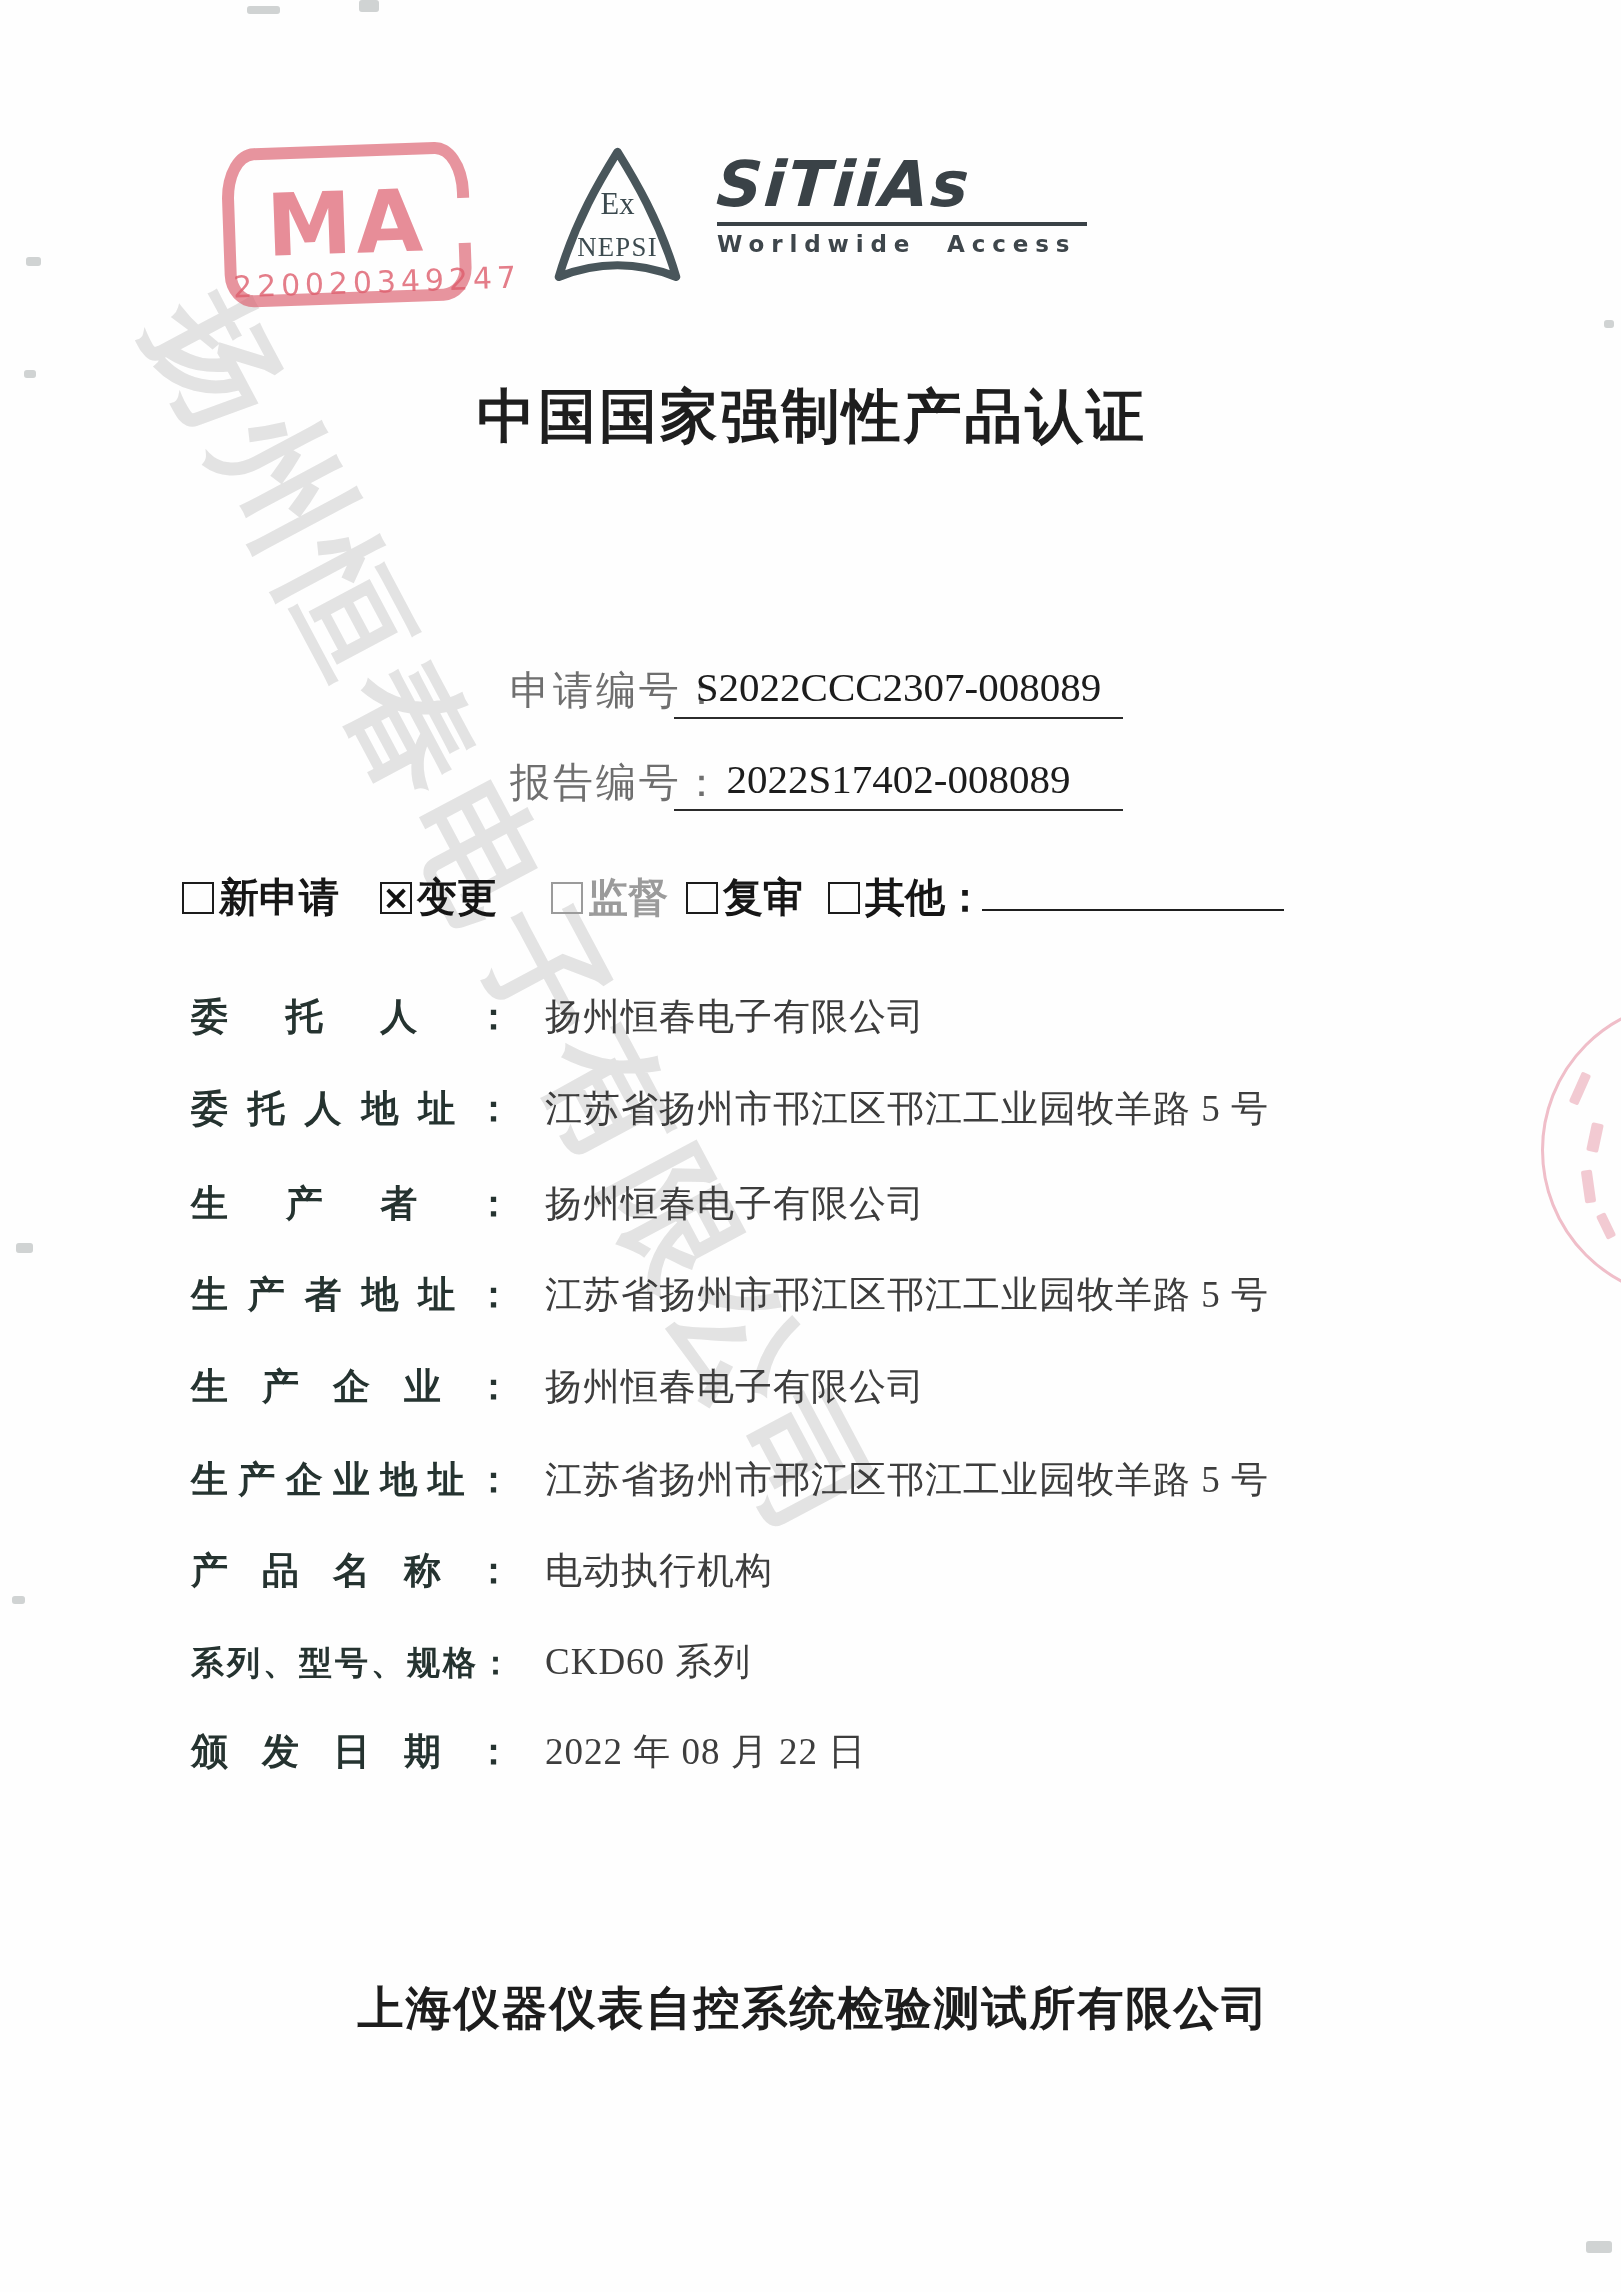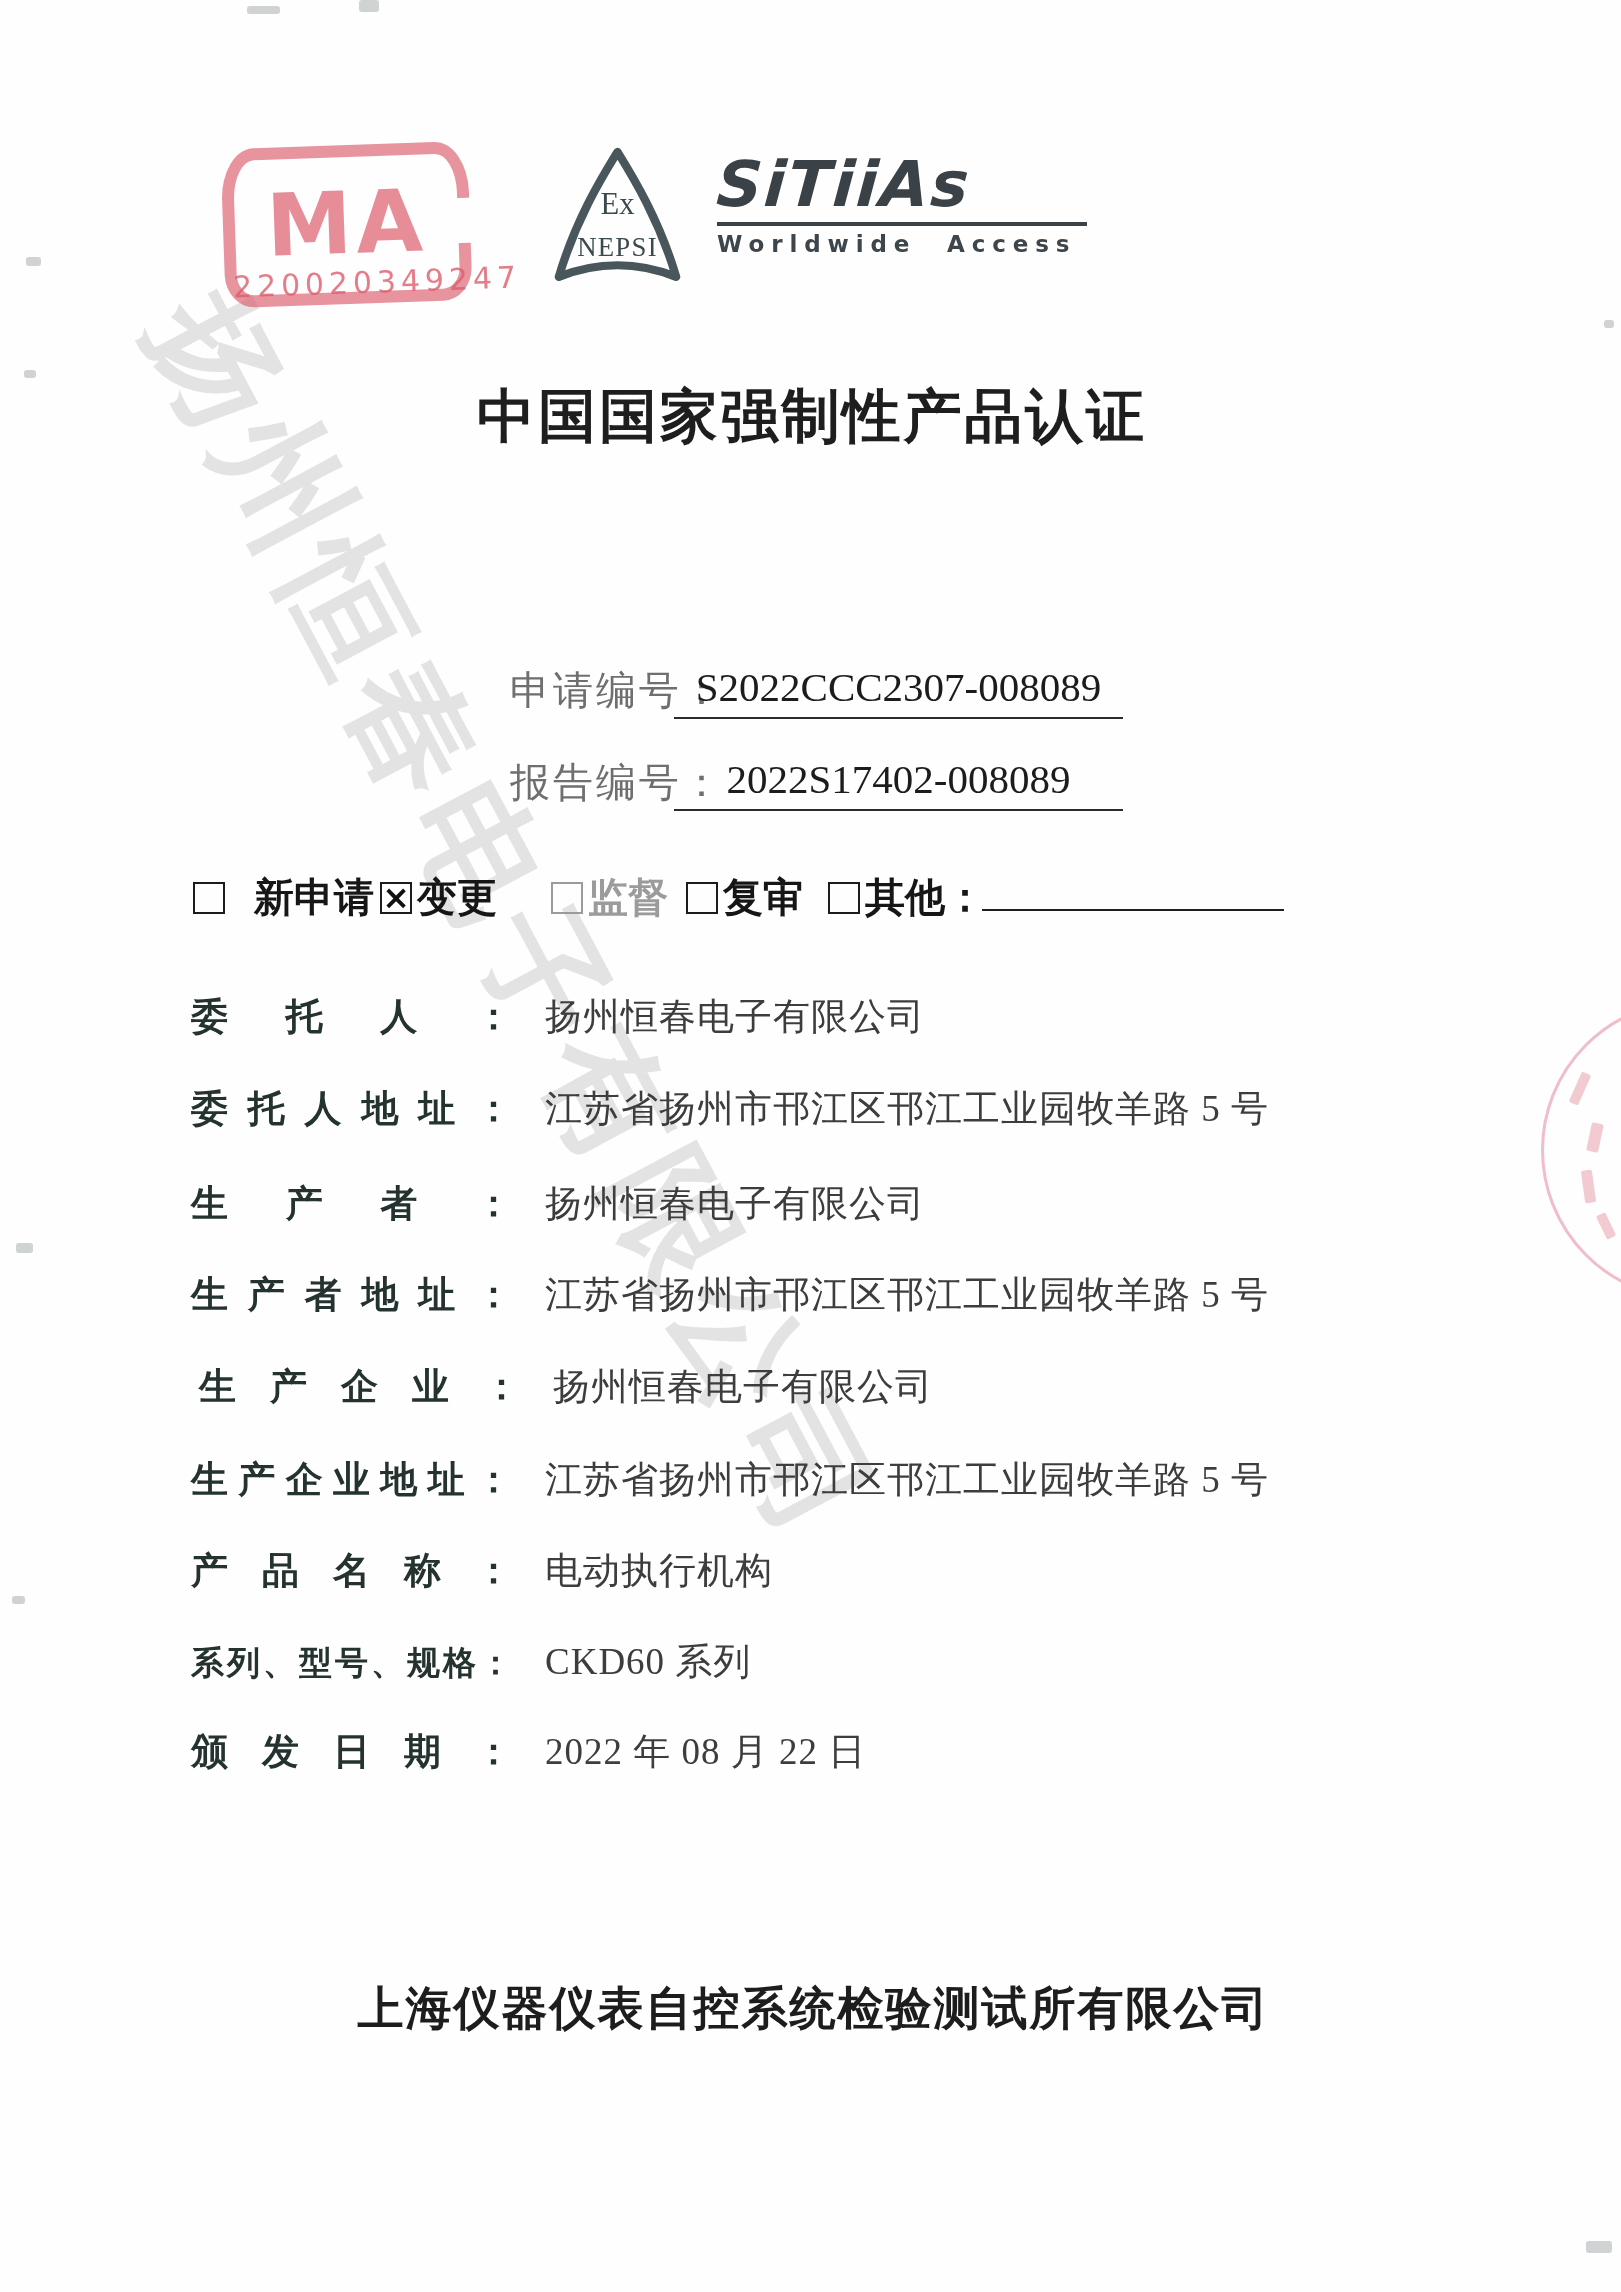--- a/index.html
+++ b/index.html
@@ -85,38 +85,38 @@
   }
   
   .check-row{position:absolute;top:870px;left:0;width:1621px;height:59px;}
   .check-item{position:absolute;display:flex;align-items:center;font-size:40px;font-weight:bold;color:#161616;}
   .check-item .box{
     width:28px;height:28px;border:2.9px solid #1c1c1c;margin-right:4.9px;
     display:flex;align-items:center;justify-content:center;flex:none;
     font-family:"DejaVu Sans","Liberation Sans",sans-serif;
     font-size:33px;font-weight:bold;color:#111;line-height:1;
   }
-  .check-item.c0{left:193px;gap:24px;}
+  .check-item.c0{left:182px;}
   .check-item.c1{left:380px;}
   .check-item.c2{left:551px;color:#9b9b9b;}
   .check-item.c2 .box{border-color:#9b9b9b;}
   .check-item.c3{left:686px;}
   .check-item.c4{left:828px;}
   .other-line{position:absolute;left:982px;top:39px;width:302px;border-bottom:2.9px solid #1f1f1f;}
   
   .field-row{position:absolute;left:191px;width:1274px;display:flex;align-items:baseline;}
   .field-label{
     display:inline-block;width:321px;flex:none;
     font-size:37px;font-weight:bold;color:#253330;
     text-align:justify;text-align-last:justify;
   }
   .field-label.compact{font-size:33px;}
   .field-value{margin-left:33px;font-size:37px;color:#3d3d3d;letter-spacing:1px;white-space:nowrap;}
   .fr0{top:992px;} .fr1{top:1084px;} .fr2{top:1179px;}
-  .fr3{top:1270px;} .fr4{top:1362px;margin-left:8px;} .fr5{top:1455px;}
+  .fr3{top:1270px;} .fr4{top:1362px;} .fr5{top:1455px;}
   .fr6{top:1546px;} .fr7{top:1637px;} .fr8{top:1727px;}
   
   .footer{
     position:absolute;left:245px;top:1978px;width:1137px;text-align:center;
     font-size:46px;font-weight:bold;color:#1d1d1d;letter-spacing:2px;
   }
 </style>
 </head>
 <body>
 

